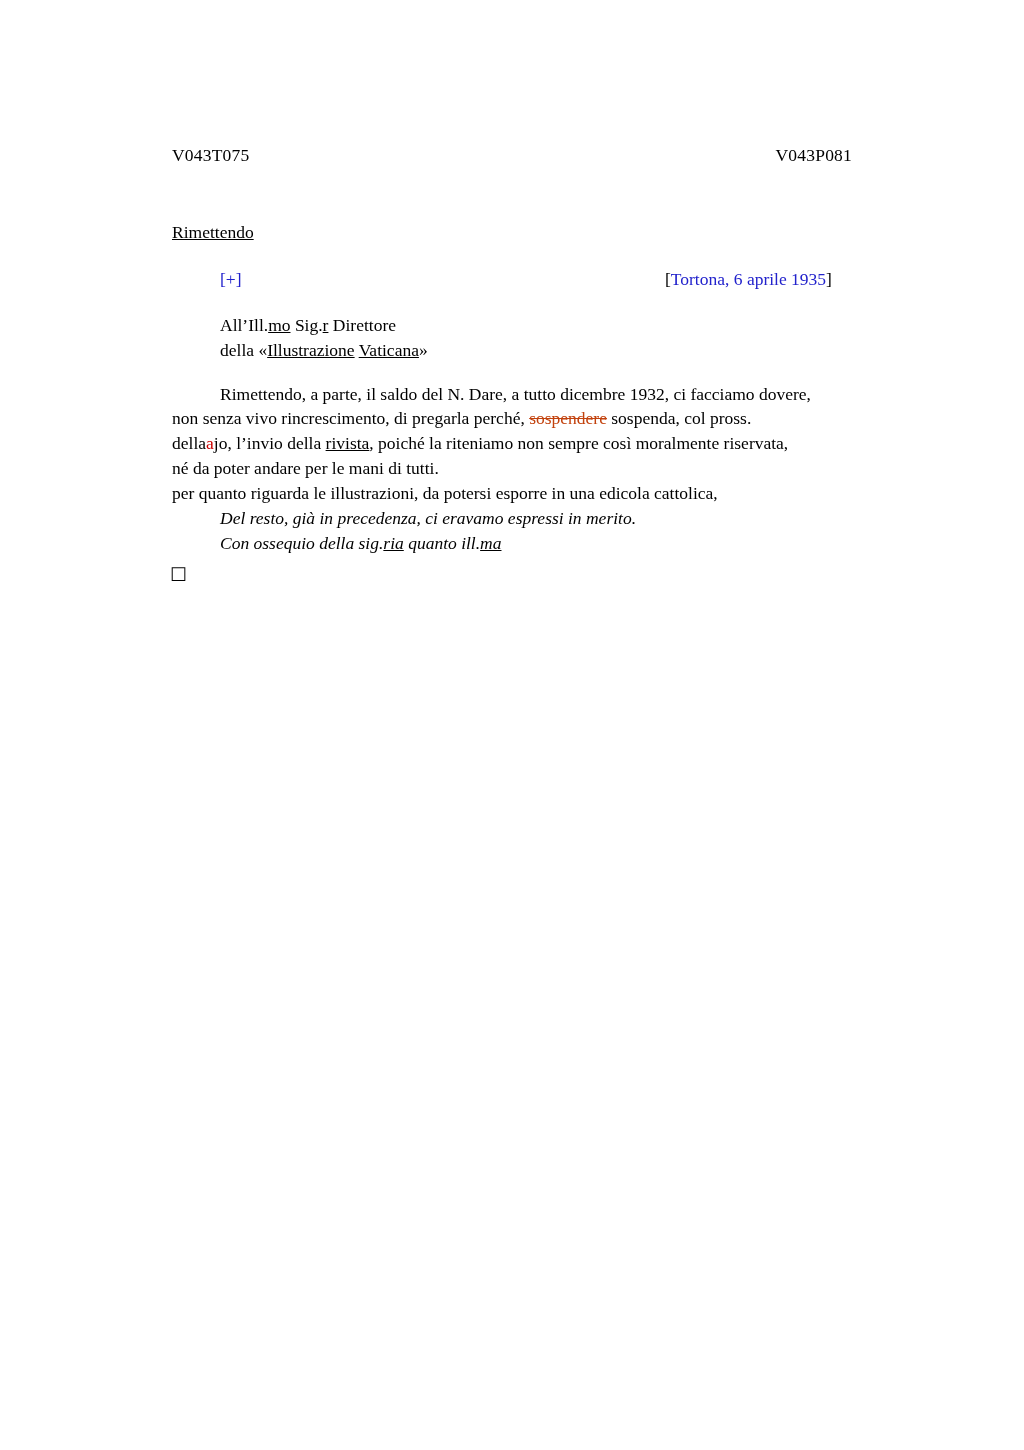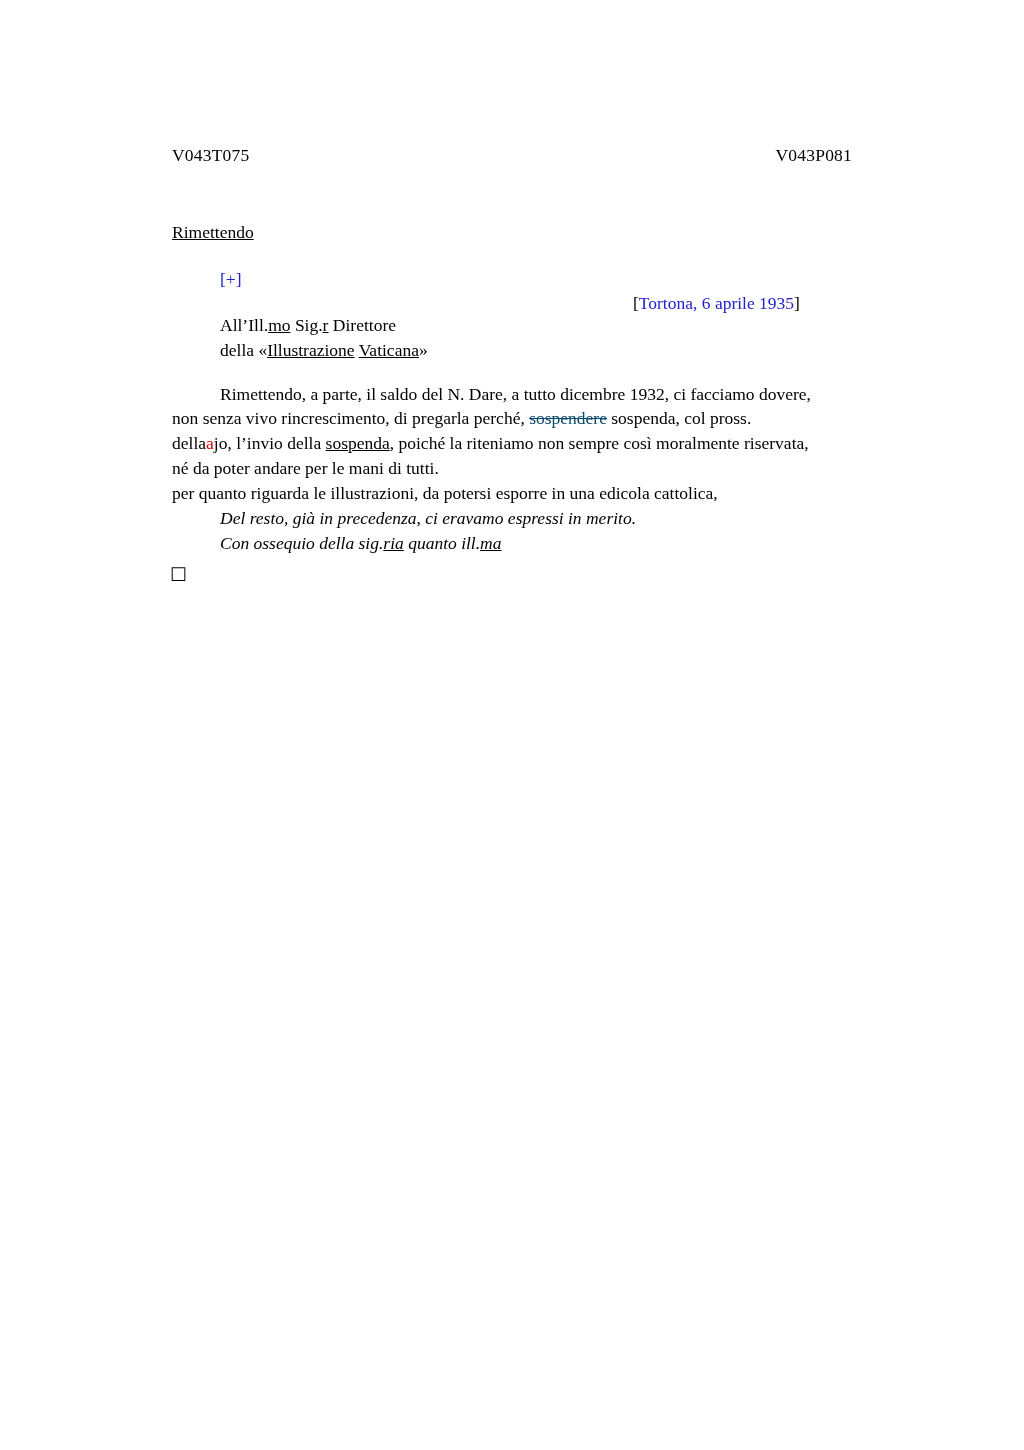--- a/index.html
+++ b/index.html
@@ -47,44 +47,43 @@
     height: 26px;
     margin-bottom: 20px;
   }
   .plus {
     position: absolute;
     left: 48px;
     color: #2222cc;
   }
   .placedate {
     position: absolute;
-    left: 461px;
+    left: 493px;
     white-space: nowrap;
-    margin-top: 24px;
   }
   .placedate .blue {
     color: #2222cc;
   }
   .addr {
     margin-left: 48px;
     margin-bottom: 19px;
   }
   .addr-line {
     white-space: nowrap;
   }
   .u { text-decoration: underline; }
   .para {
     margin-top: 12px;
   }
   .indent {
     display: inline-block;
     width: 48px;
   }
   .strike {
-    color: #0c4a6e;
+    color: #c2410c;
     text-decoration: line-through;
   }
   .redletter { color: #cc0000; }
   .line { white-space: nowrap; }
   .closing-line {
     margin-left: 48px;
     font-style: italic;
   }
   .endmark {
     margin-top: 10px;
@@ -115,21 +114,21 @@
     </div>
 
     <div class="addr">
       <div class="addr-line"><span>All’Ill.</span><span class="u">mo</span><span> Sig.</span><span class="u">r</span><span> Direttore</span></div>
       <div class="addr-line"><span>della «</span><span class="u">Illustrazione</span><span> </span><span class="u">Vaticana</span><span>»</span></div>
     </div>
 
     <div class="para">
       <div><span class="indent"></span><span>Rimettendo, a parte, il saldo del N. Dare, a tutto dicembre 1932, ci facciamo dovere,</span></div>
       <div class="line"><span>non senza vivo rincrescimento, di pregarla perché, </span><span class="strike">sospendere</span><span> sospenda, col pross.</span></div>
-      <div class="line"><span>della</span><span class="redletter">a</span><span>jo, l’invio della </span><span class="u">sospenda</span><span>, poiché la riteniamo non sempre così moralmente riservata,</span></div>
+      <div class="line"><span>della</span><span class="redletter">a</span><span>jo, l’invio della </span><span class="u">rivista</span><span>, poiché la riteniamo non sempre così moralmente riservata,</span></div>
       <div class="line">né da poter andare per le mani di tutti.</div>
       <div class="line">per quanto riguarda le illustrazioni, da potersi esporre in una edicola cattolica,</div>
     </div>
 
     <div class="closing-line">Del resto, già in precedenza, ci eravamo espressi in merito.</div>
 
     <div class="closing-line"><span>Con ossequio della sig.</span><span class="u">ria</span><span> quanto ill.</span><span class="u">ma</span></div>
 
     <div class="endmark">☐</div>
 

